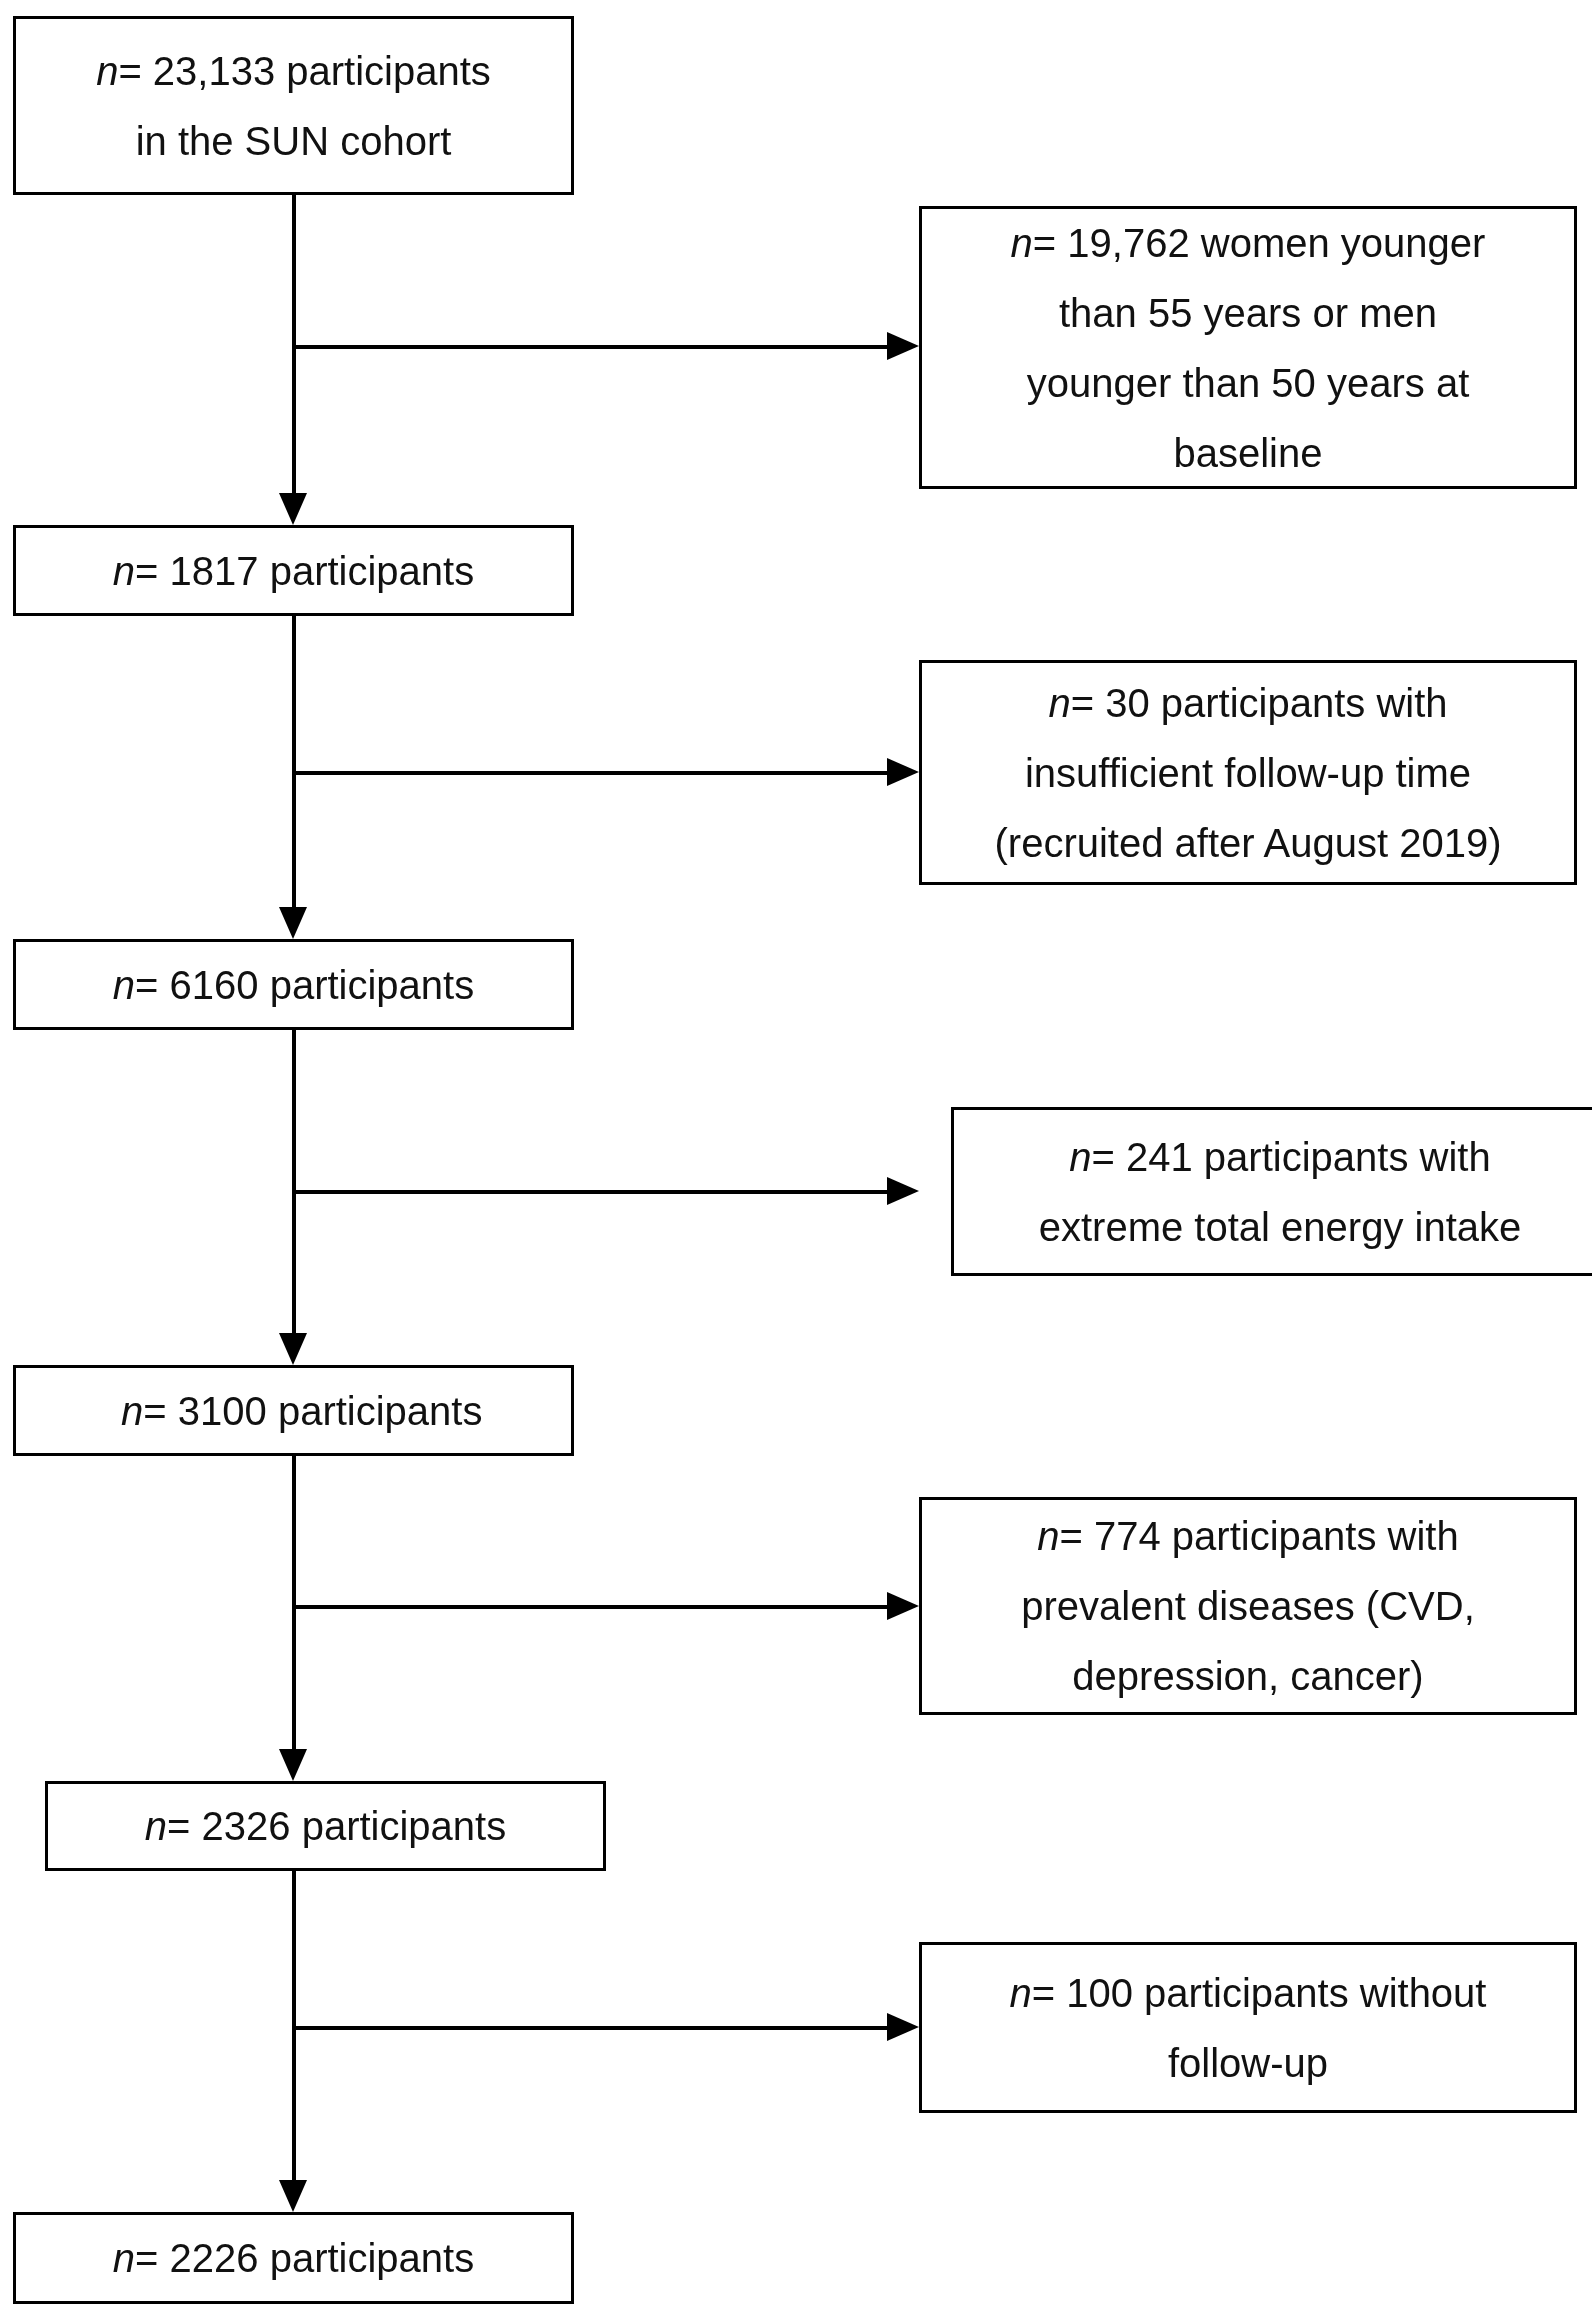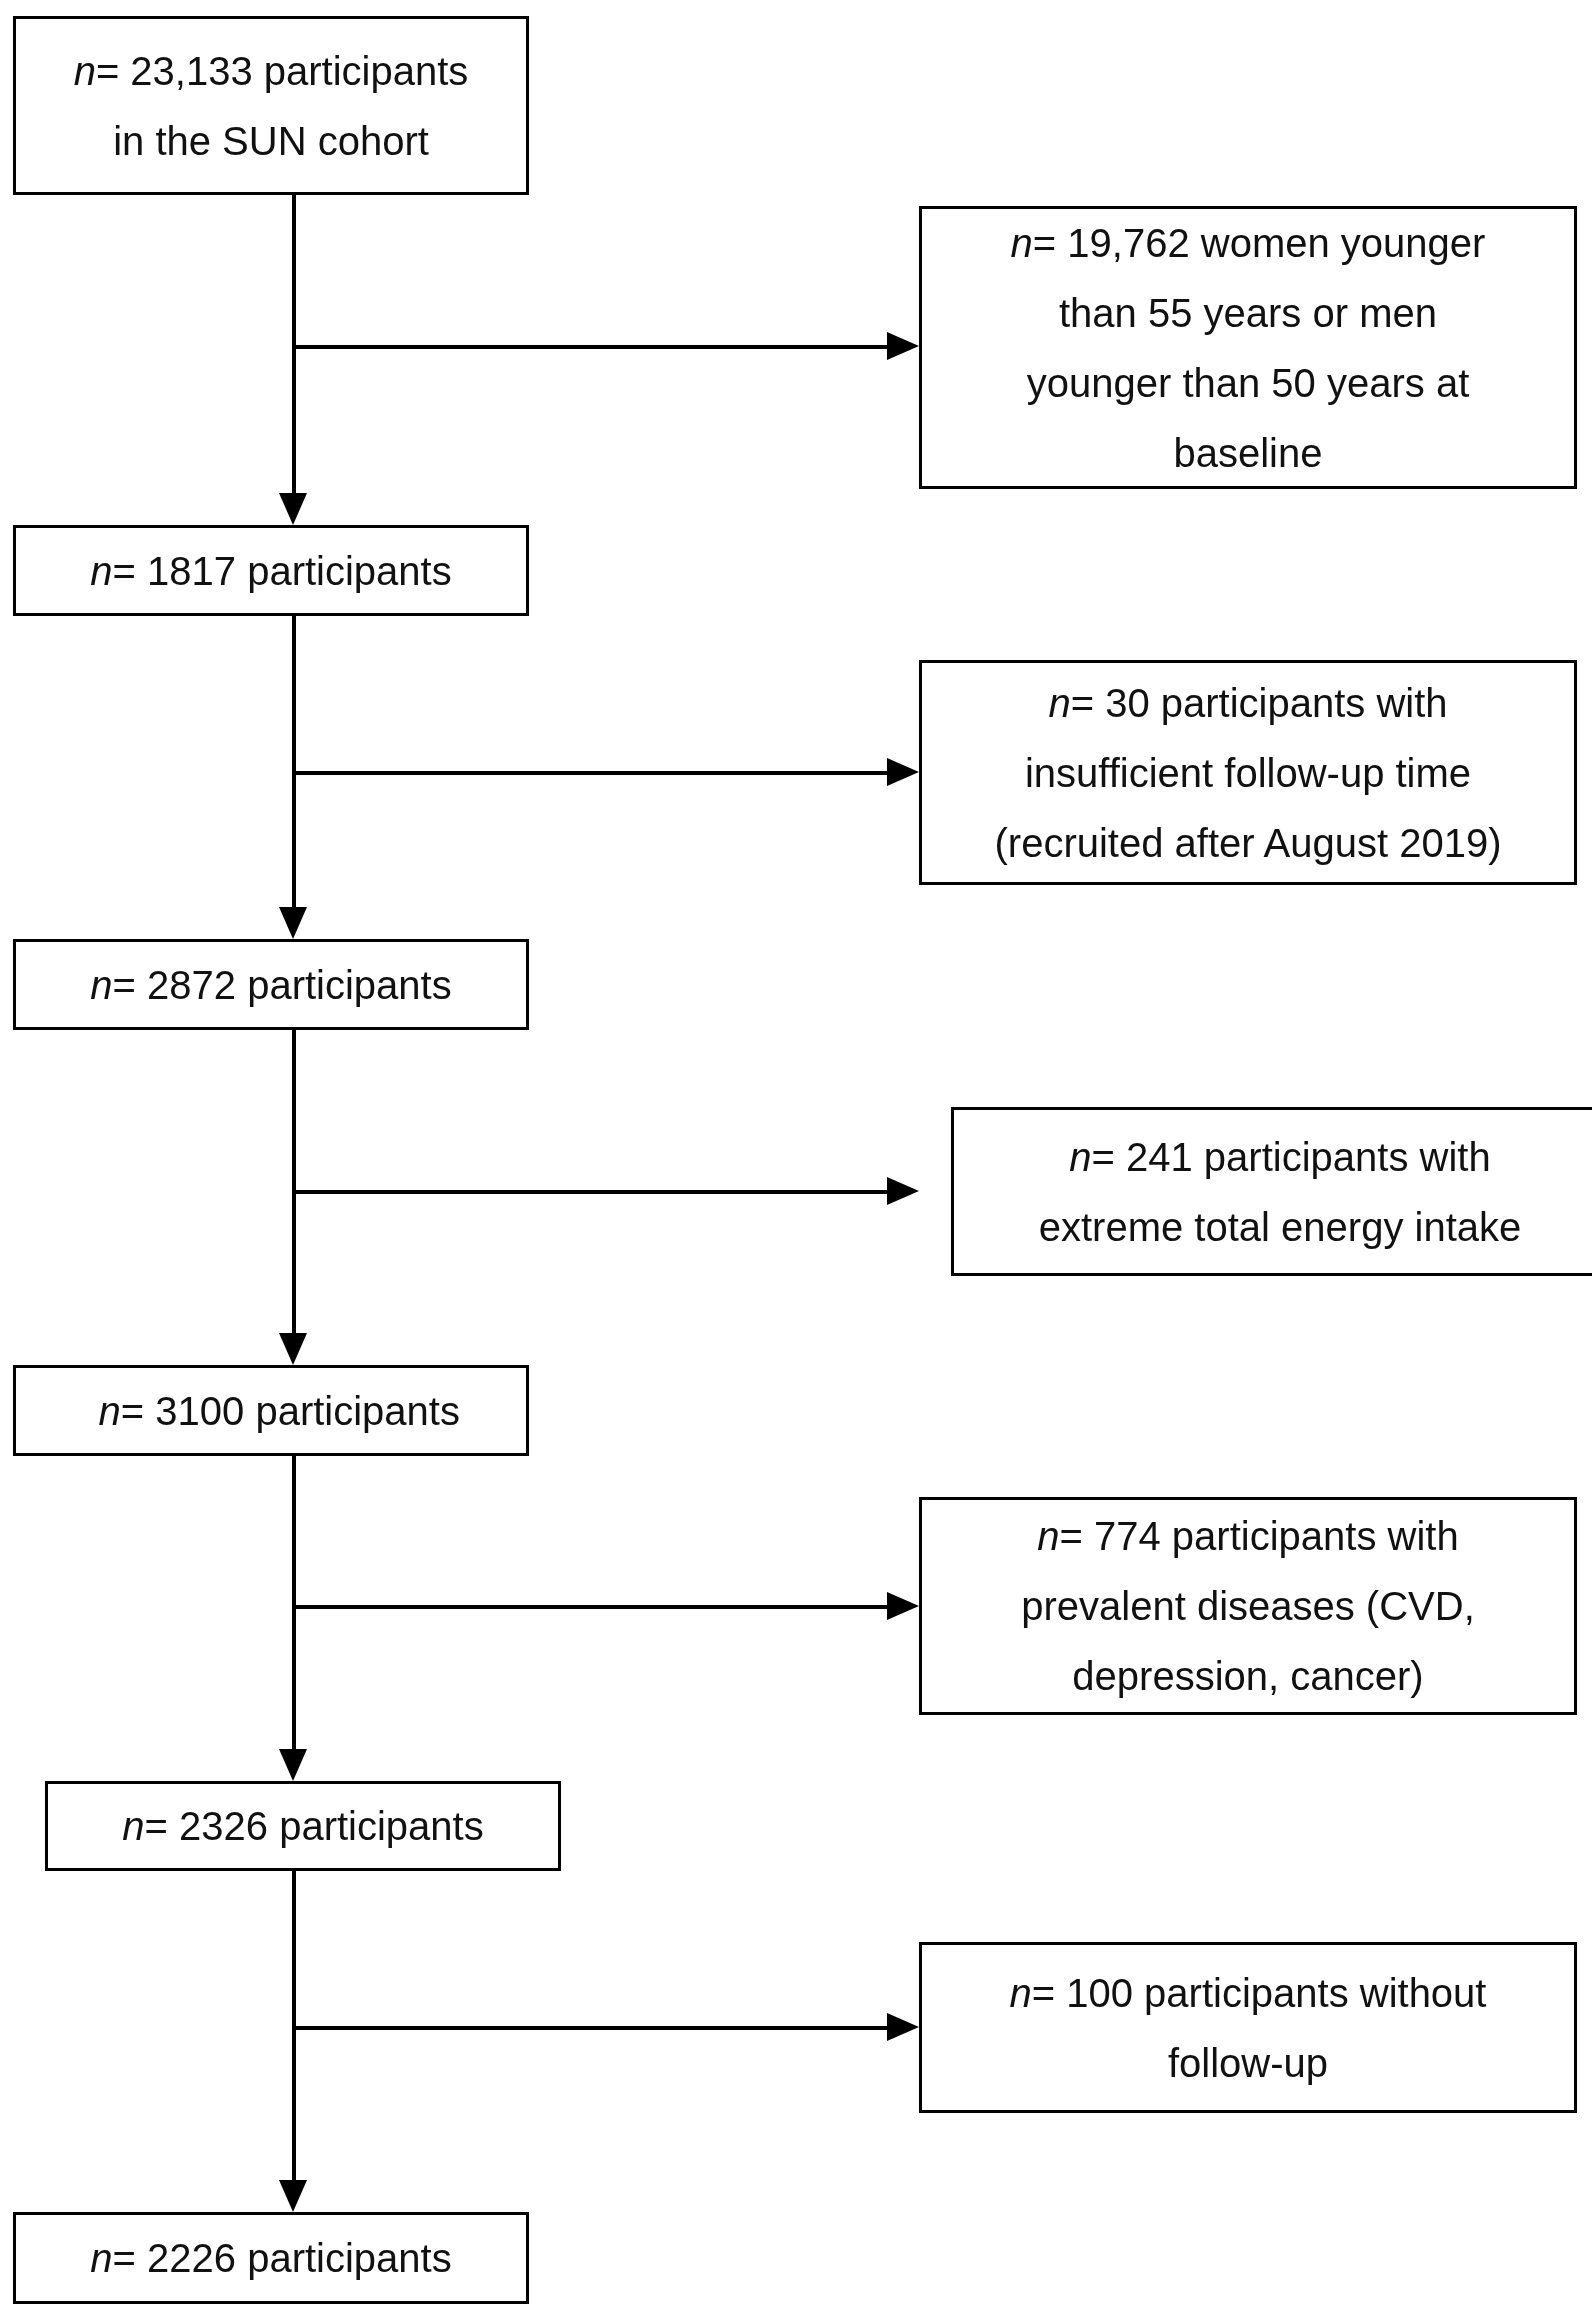--- a/index.html
+++ b/index.html
@@ -24,21 +24,21 @@
     justify-content: center;
     text-align: center;
     font-size: 40px;
     line-height: 70px;
     padding: 0 14.5px;
   }
   .box p { margin: 0; }
   .nvar { font-style: italic; }
   .txt  { white-space: pre-line; }
 
-  .main { left: 13px;   width: 516px; }
+  .main { left: 13px;   width: 561px; }
   .excl { left: 919px; width: 658px; }
 
   .mb0 { top: 16px;   height: 179px; }
   .mb1 { top: 525px;  height: 91px; }
   .mb2 { top: 939px; height: 91px; }
   .mb3 { top: 1365px; height: 91px; padding-left: 31px; }
   .mb4 { top: 1781px; height: 90px; margin-left: 32px; }
   .mb5 { top: 2212px; height: 92px; }
 
   .eb0 { top: 206px;  height: 283px; }
@@ -95,21 +95,21 @@
 <div>
 
   <div class="box main mb0">
     <p><span class="nvar">n</span><span class="txt">= 23,133 participants
 in the SUN cohort</span></p>
   </div>
   <div class="box main mb1">
     <p><span class="nvar">n</span><span class="txt">= 1817 participants</span></p>
   </div>
   <div class="box main mb2">
-    <p><span class="nvar">n</span><span class="txt">= 2872 participants</span></p>
+    <p><span class="nvar">n</span><span class="txt">= 6160 participants</span></p>
   </div>
   <div class="box main mb3">
     <p><span class="nvar">n</span><span class="txt">= 3100 participants</span></p>
   </div>
   <div class="box main mb4">
     <p><span class="nvar">n</span><span class="txt">= 2326 participants</span></p>
   </div>
   <div class="box main mb5">
     <p><span class="nvar">n</span><span class="txt">= 2226 participants</span></p>
   </div>

